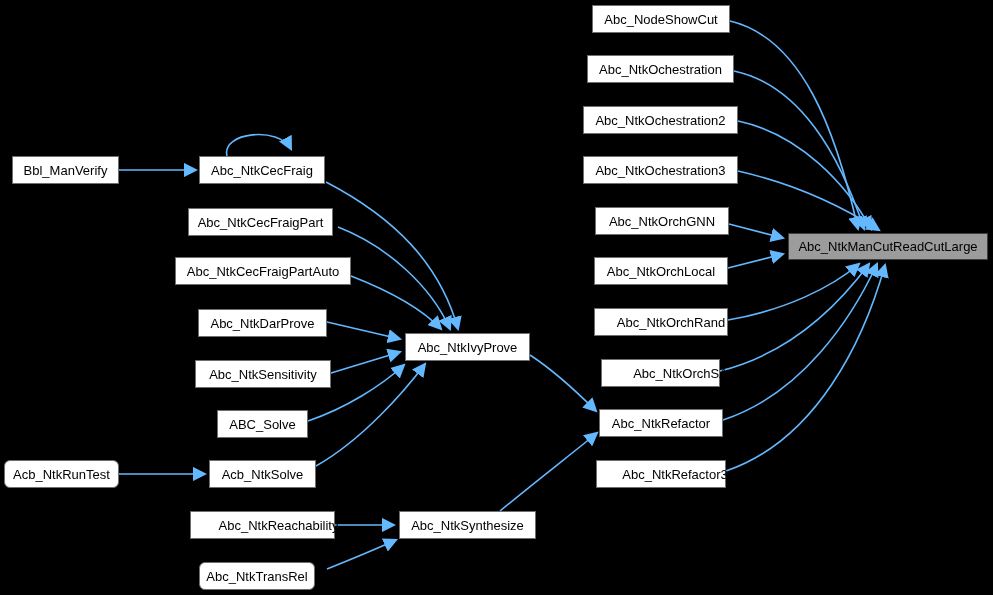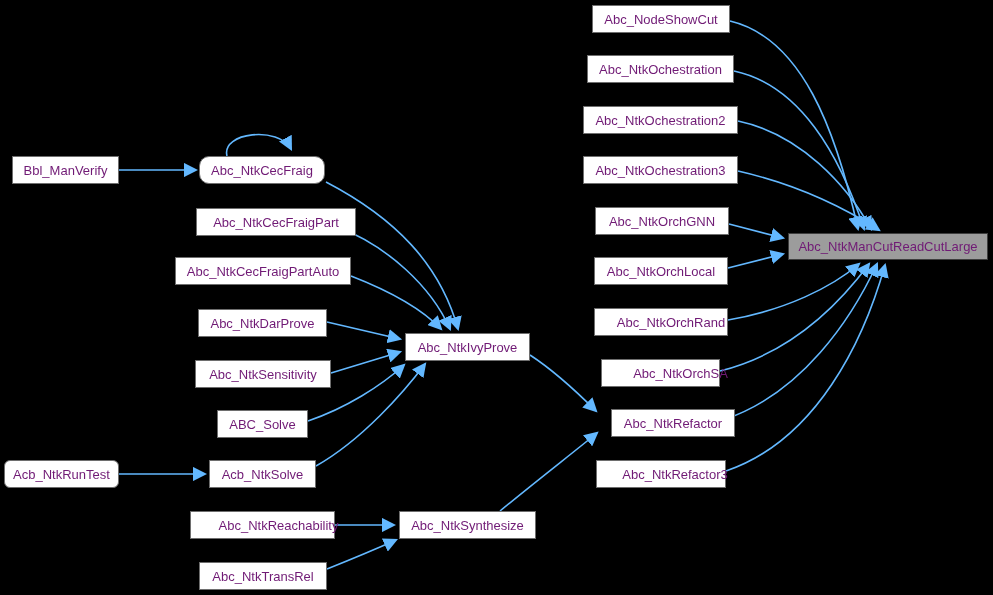--- a/index.html
+++ b/index.html
@@ -25,21 +25,21 @@
     fill: none;
     stroke: #63b8ff;
     stroke-width: 1.6;
   }
   .node {
     position: absolute;
     z-index: 2;
     box-sizing: border-box;
     background: #ffffff;
     border: 1.5px solid #6e6e6e;
-    color: #701a75;
+    color: #000000;
     font-size: 13px;
     line-height: 1;
     display: flex;
     align-items: center;
     justify-content: center;
     white-space: nowrap;
     cursor: pointer;
   }
   .node.highlight {
     background: #9c9c9c;
@@ -78,36 +78,36 @@
     <path class="edge" marker-end="url(#arrow)" d="M738,171 C804,186 854,214 879,230" stroke="#63b8ff"></path>
     <path class="edge" marker-end="url(#arrow)" d="M729,224 L783,238" stroke="#63b8ff"></path>
     <path class="edge" marker-end="url(#arrow)" d="M728,268 L783,254" stroke="#63b8ff"></path>
     <path class="edge" marker-end="url(#arrow)" d="M728,320 C786,310 832,287 859,264" stroke="#63b8ff"></path>
     <path class="edge" marker-end="url(#arrow)" d="M720,371 C792,353 840,303 869,264" stroke="#63b8ff"></path>
     <path class="edge" marker-end="url(#arrow)" d="M723,420 C802,394 852,318 877,264" stroke="#63b8ff"></path>
     <path class="edge" marker-end="url(#arrow)" d="M726,471 C817,440 864,340 885,265" stroke="#63b8ff"></path>
   </svg>
 
 <div class="node" style="left: 12px; top: 156px; width: 107px; height: 28px;">Bbl_ManVerify</div>
-    <div class="node" style="left: 199px; top: 156px; width: 126px; height: 28px; border-radius: 10px;">Abc_NtkCecFraig</div>
-    <div class="node" style="left: 196px; top: 208px; width: 160px; height: 28px;">Abc_NtkCecFraigPart</div>
+    <div class="node" style="left: 199px; top: 156px; width: 126px; height: 28px;">Abc_NtkCecFraig</div>
+    <div class="node" style="left: 188px; top: 208px; width: 145px; height: 28px;">Abc_NtkCecFraigPart</div>
     <div class="node" style="left: 175px; top: 257px; width: 176px; height: 28px;">Abc_NtkCecFraigPartAuto</div>
     <div class="node" style="left: 198px; top: 309px; width: 129px; height: 28px;">Abc_NtkDarProve</div>
     <div class="node" style="left: 195px; top: 360px; width: 136px; height: 28px;">Abc_NtkSensitivity</div>
     <div class="node" style="left: 217px; top: 410px; width: 91px; height: 28px;">ABC_Solve</div>
     <div class="node" style="left: 4px; top: 460px; width: 115px; height: 28px; border-radius: 6px;">Acb_NtkRunTest</div>
     <div class="node" style="left: 209px; top: 460px; width: 107px; height: 28px;">Acb_NtkSolve</div>
     <div class="node" style="left: 190px; top: 511px; width: 145px; height: 28px; padding-left: 32px;">Abc_NtkReachability</div>
-    <div class="node" style="left: 199px; top: 562px; width: 128px; height: 28px;">Abc_NtkTransRel</div>
+    <div class="node" style="left: 199px; top: 562px; width: 116px; height: 28px; border-radius: 6px;">Abc_NtkTransRel</div>
     <div class="node" style="left: 405px; top: 333px; width: 125px; height: 28px;">Abc_NtkIvyProve</div>
     <div class="node" style="left: 399px; top: 511px; width: 137px; height: 28px;">Abc_NtkSynthesize</div>
     <div class="node" style="left: 592px; top: 5px; width: 138px; height: 28px;">Abc_NodeShowCut</div>
     <div class="node" style="left: 587px; top: 55px; width: 147px; height: 28px;">Abc_NtkOchestration</div>
     <div class="node" style="left: 583px; top: 106px; width: 155px; height: 28px;">Abc_NtkOchestration2</div>
     <div class="node" style="left: 583px; top: 156px; width: 155px; height: 28px;">Abc_NtkOchestration3</div>
     <div class="node" style="left: 595px; top: 207px; width: 134px; height: 28px;">Abc_NtkOrchGNN</div>
     <div class="node" style="left: 594px; top: 257px; width: 134px; height: 28px;">Abc_NtkOrchLocal</div>
     <div class="node" style="left: 594px; top: 308px; width: 134px; height: 28px; padding-left: 20px;">Abc_NtkOrchRand</div>
     <div class="node" style="left: 601px; top: 359px; width: 119px; height: 28px; padding-left: 40px;">Abc_NtkOrchSA</div>
-    <div class="node" style="left: 599px; top: 409px; width: 124px; height: 28px; margin-left: 12px;">Abc_NtkRefactor</div>
+    <div class="node" style="left: 599px; top: 409px; width: 124px; height: 28px;">Abc_NtkRefactor</div>
     <div class="node" style="left: 596px; top: 460px; width: 130px; height: 28px; padding-left: 28px;">Abc_NtkRefactor3</div>
     <div class="node highlight" style="left: 788px; top: 233px; width: 200px; height: 27px;">Abc_NtkManCutReadCutLarge</div>
   </div>
 
 </body></html>

